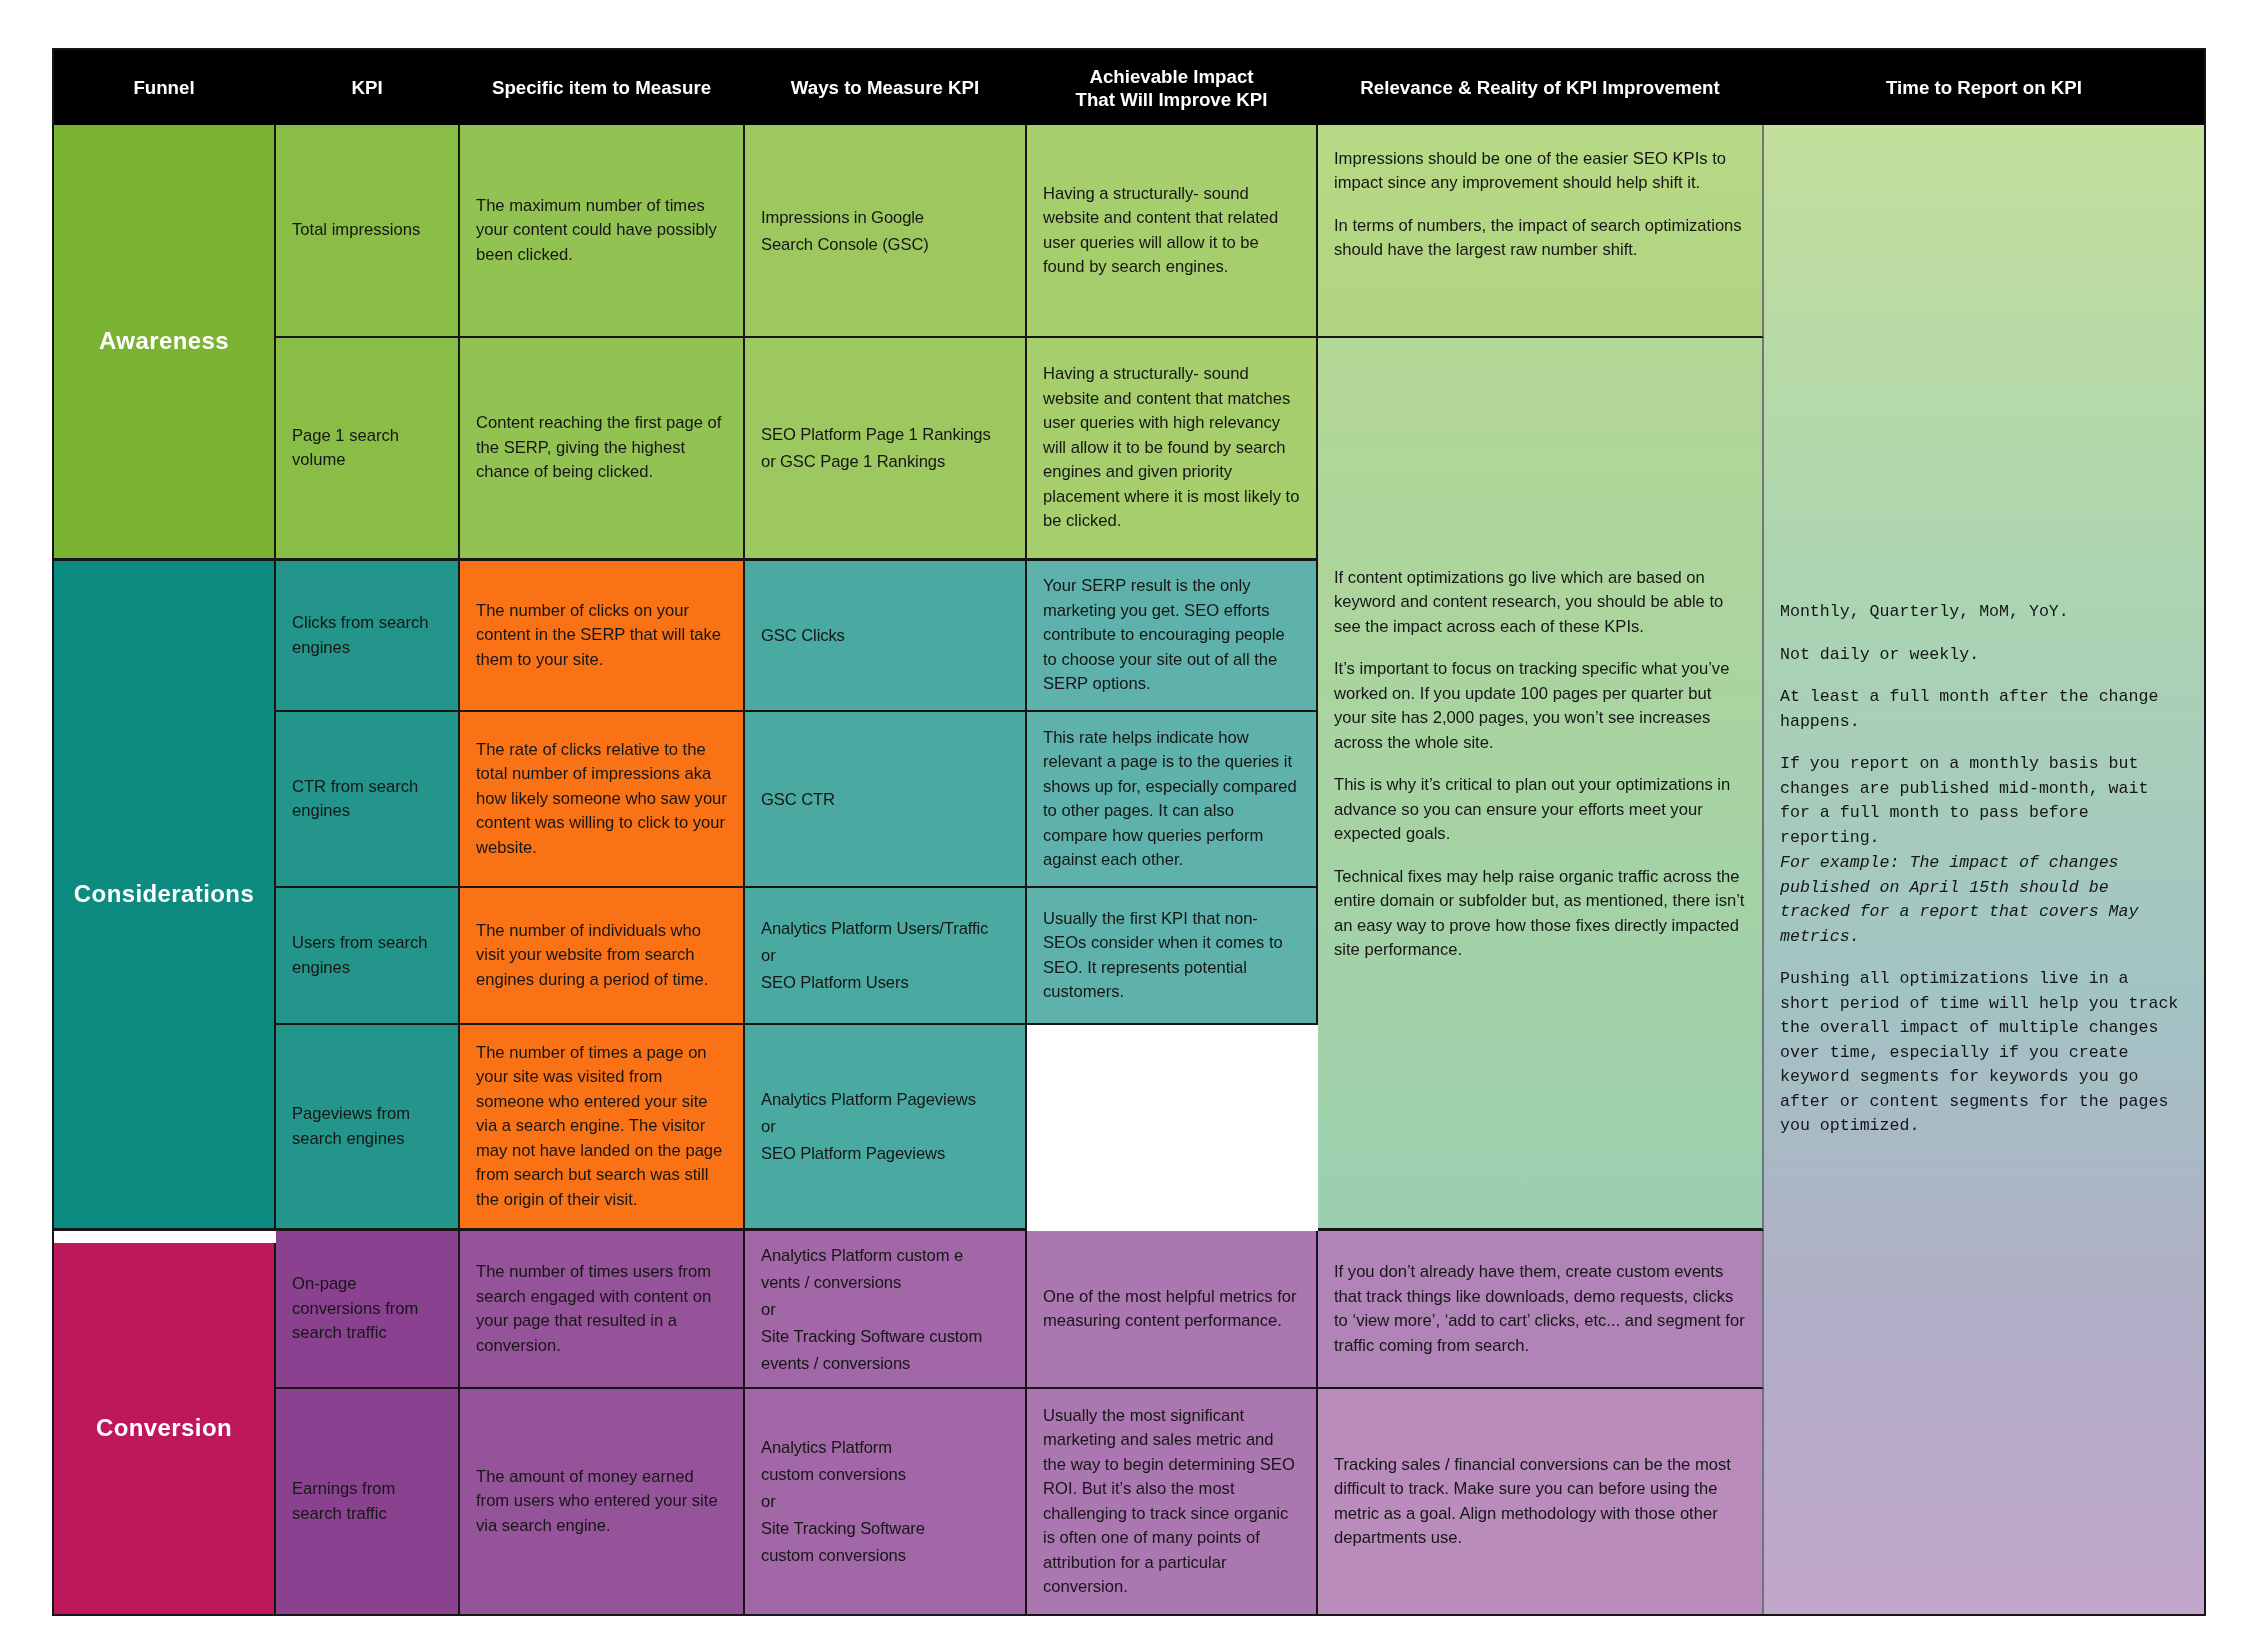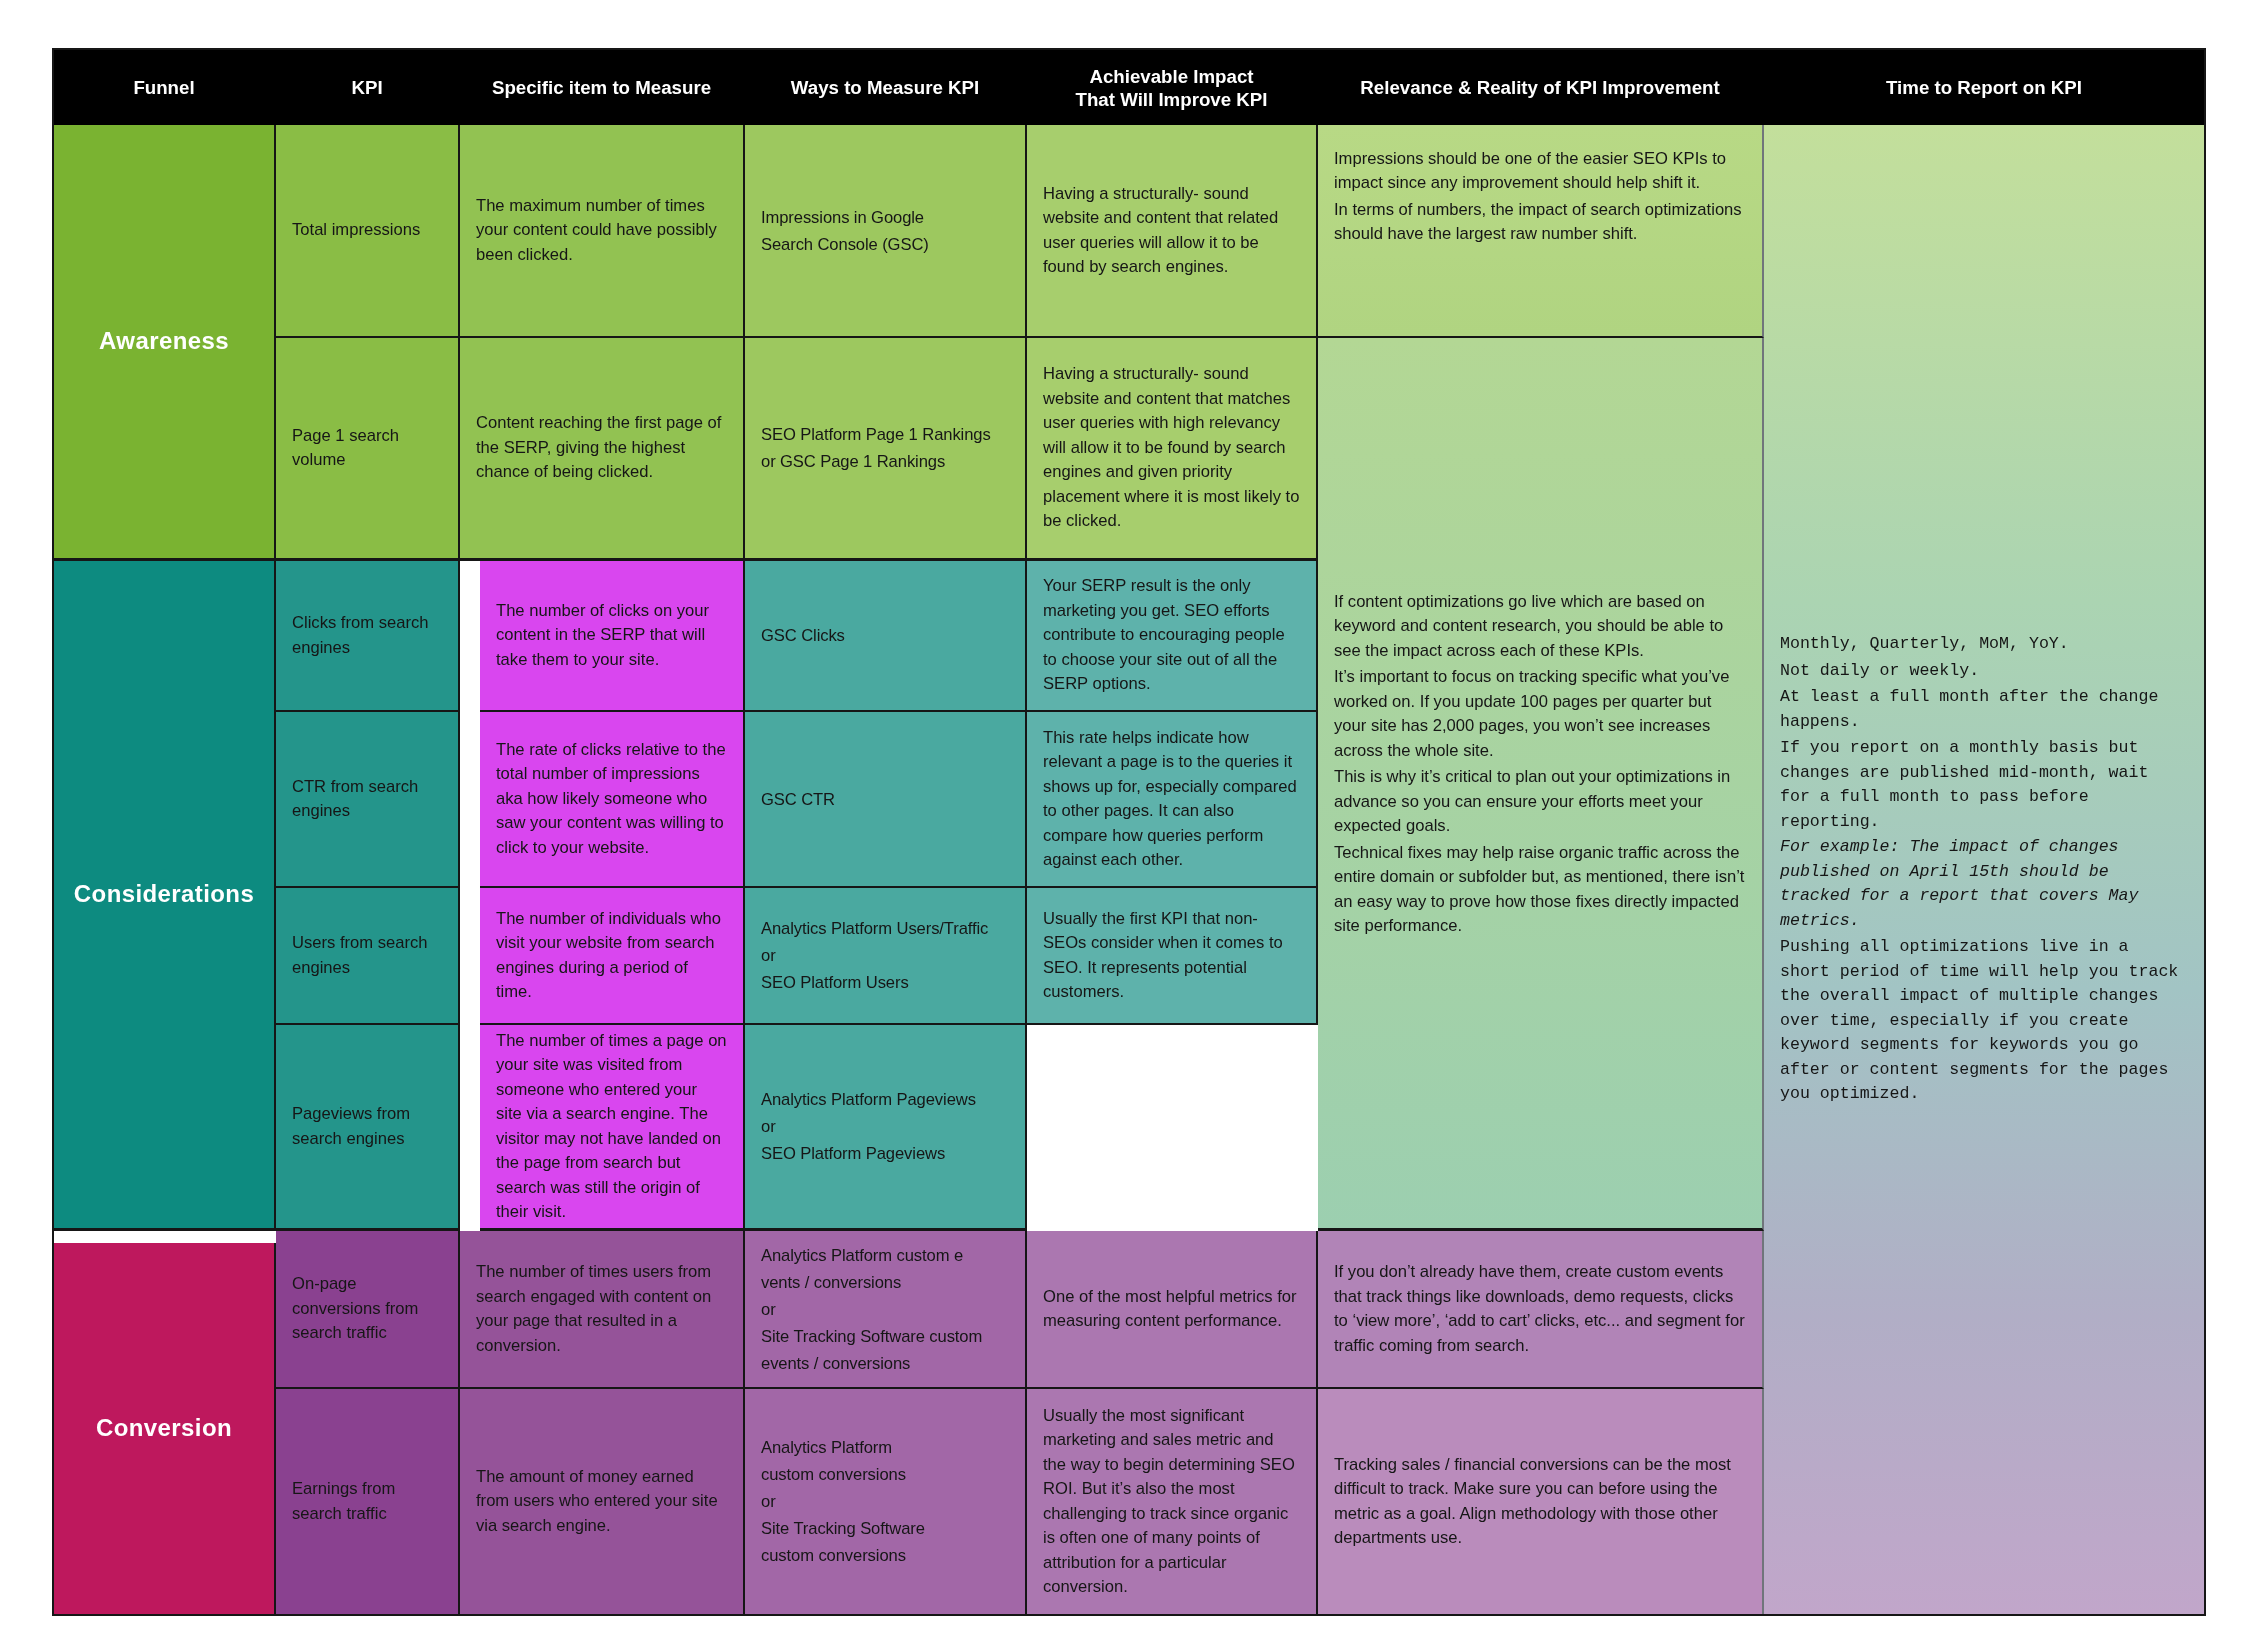--- a/index.html
+++ b/index.html
@@ -15,30 +15,30 @@
   .head{background:#000;color:#fff;font-weight:700;font-size:18.7px;line-height:23px;
         align-items:center;justify-content:center;text-align:center;white-space:pre-line;
         border-right-color:#000;border-bottom:0;}
   .funnel{font-weight:700;font-size:24px;letter-spacing:0.4px;color:#fff;
           align-items:center;text-align:center;}
   .secend{border-bottom-width:3.6px;}
   .lastrow{border-bottom:0;}
   .lastcol{border-right:0;}
   .relcell{border-right-color:#70757b;}
   p{margin:0;}
-  p + p{margin-top:2px;}
+  p + p{margin-top:18px;}
   .example{margin-top:1.4px;font-style:italic;}
   .ways .ln{white-space:nowrap;line-height:27px;letter-spacing:-0.1px;}
   .top{justify-content:flex-start;padding-top:21.6px;}
   .relmerged{padding-bottom:43px;}
   
   .fA{background:#7ab331;} .fB{background:#0d8b80;} .fC{background:#be185d;margin-top:12px;}
   .a2{background:#8abd45;} .a3{background:#92c252;} .a4{background:#9dc85f;} .a5{background:#a7ce6d;}
   .a6{background:linear-gradient(180deg,#b8d985,#b0d481);}
-  .b2{background:#24958b;} .b3{background:#d946ef;margin-left:20px;} .b4{background:#4aa9a0;} .b5{background:#5eb2ab;}
+  .b2{background:#24958b;} .b3{background:#f97316;} .b4{background:#4aa9a0;} .b5{background:#5eb2ab;}
   .b6{background:linear-gradient(180deg,#b3d794,#9ccfb0);}
   .c2{background:#8a4190;} .c3{background:#955399;} .c4{background:#a267a7;} .c5{background:#ab77b0;}
   .c6a{background:#b184b7;} .c6b{background:#ba8cbc;}
   .t7{background:linear-gradient(180deg,#c3df9b 0%,#abd4b2 32%,#a2c4c4 58%,#b1aec6 80%,#c1a6ca 100%);font-family:Liberation Mono, monospace;}
 </style>
 </head>
 <body>
 
 <div id="page">
   <div id="tbl">

